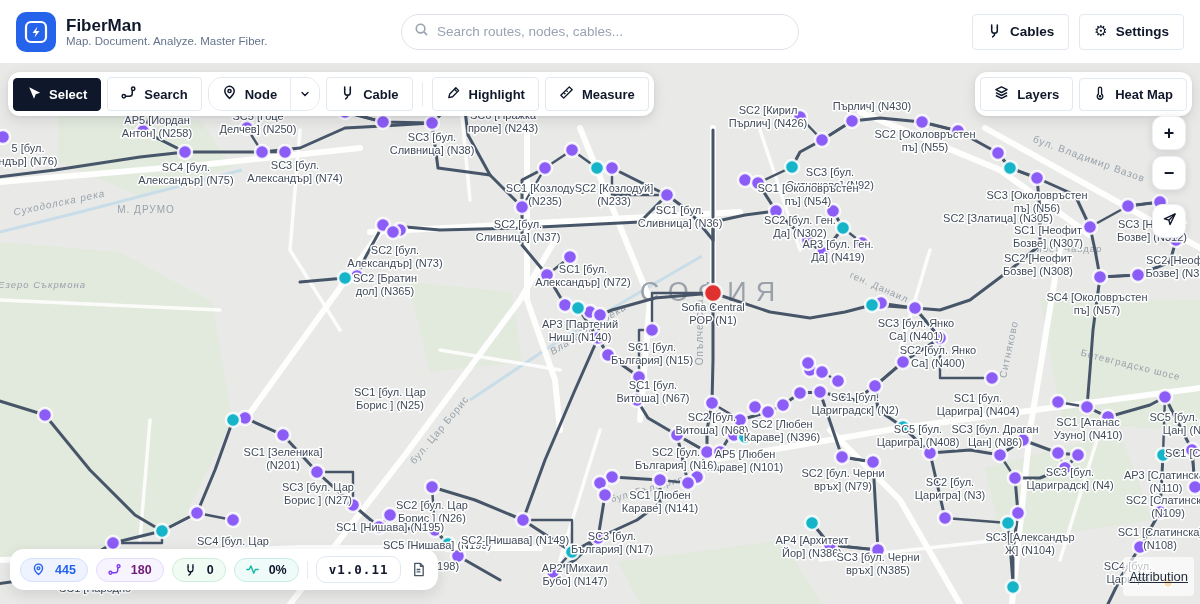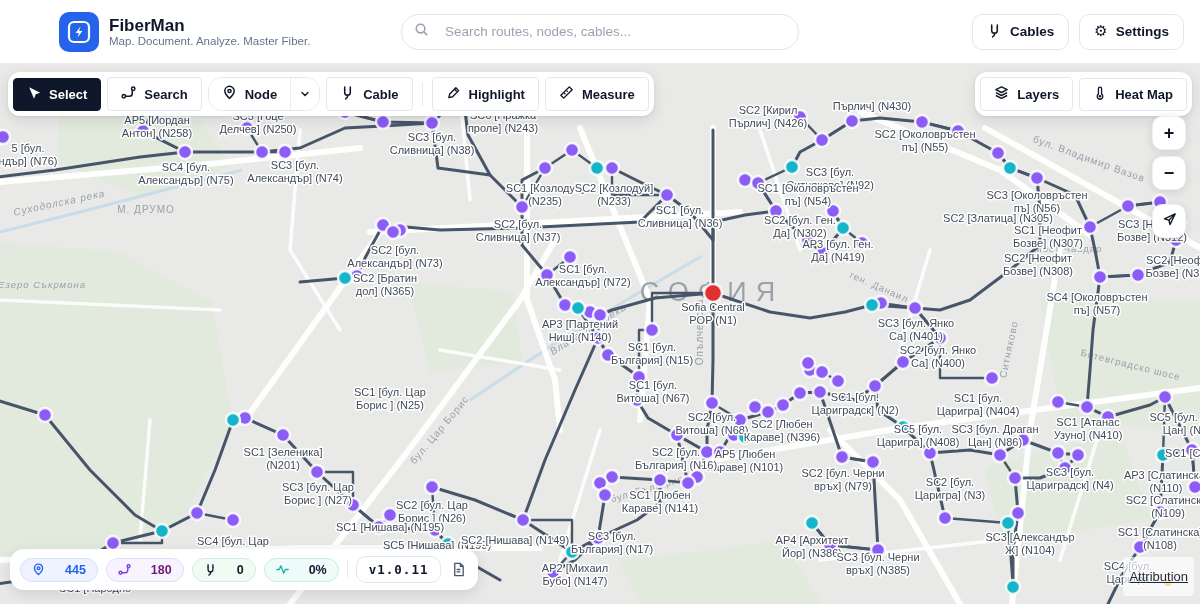--- a/index.html
+++ b/index.html
@@ -5,41 +5,41 @@
   * { box-sizing: border-box; margin: 0; padding: 0; }
   html,body { width:1200px; height:604px; overflow:hidden; }
   body { font-family:"Liberation Sans",sans-serif; background:#e9eae7; position:relative; }
 
   
   .header {
     position:absolute; top:0; left:0; right:0; height:64px; background:#fff;
     border-bottom:1px solid #e8eaee; display:flex; align-items:center;
     justify-content:space-between; padding:0 16px; z-index:30;
   }
-  .brand { display:flex; align-items:center; gap:10px;margin-left:43px; }
+  .brand { display:flex; align-items:center; gap:10px; }
   .logo {
     width:40px; height:40px; border-radius:10px; background:#2563eb;
     display:flex; align-items:center; justify-content:center; flex:0 0 auto;
   }
   .brand-text .title { font-size:17px; font-weight:700; color:#0f172a; line-height:1.15; }
   .brand-text .tagline { font-size:11.5px; color:#64748b; }
   .search {
     position:absolute; left:50%; top:50%; transform:translate(-50%,-50%);
     width:398px; height:36px; border:1px solid #dfe3ea; border-radius:18px;
-    background:#fff; display:flex; align-items:center; gap:16px; padding:0 12px;
+    background:#fff; display:flex; align-items:center; gap:8px; padding:0 12px;
   }
   .search input {
     border:none; outline:none; flex:1; font-size:13.5px; color:#0f172a;
     font-family:"Liberation Sans",sans-serif; background:transparent;
   }
   .search input::placeholder { color:#9aa3b2; }
   .header-actions { display:flex; gap:10px; }
   .hbtn {
     display:flex; align-items:center; gap:8px; background:#fff; cursor:pointer;
-    border:1px solid #e2e8f0; border-radius:10px; padding:8px 14px;
+    border:1px solid #e2e8f0; border-radius:4px; padding:8px 14px;
     font-size:13.5px; font-weight:600; color:#0f172a; font-family:inherit;
   }
   .gear-glyph { font-family:"DejaVu Sans",sans-serif; font-size:15px; line-height:1; }
 
   
   .map-wrap { position:absolute; top:64px; left:0; right:0; bottom:0; }
   #map-svg { position:absolute; inset:0; width:100%; height:100%; display:block;
              font-family:"Liberation Sans",sans-serif; }
 
   
@@ -71,21 +71,21 @@
   }
   .zbtn.nav { margin-top:8px; }
 
   
   .status-bar {
     position:absolute; left:10px; bottom:14px; display:flex; align-items:center; gap:8px;
     background:#fff; border-radius:14px; padding:7px 10px;
     box-shadow:0 4px 14px rgba(15,23,42,.12); z-index:20;
   }
   .pill {
-    display:flex; align-items:center; gap:20px; border-radius:999px; padding:4px 11px;
+    display:flex; align-items:center; gap:10px; border-radius:999px; padding:4px 11px;
     font-size:12.5px; font-weight:700;
   }
   .pill.nodes  { color:#2563eb; background:#eef3ff; border:1px solid #d4e0fd; }
   .pill.routes { color:#701a75; background:#f7f4ff; border:1px solid #e4dcfb; }
   .pill.cables { color:#0f172a; background:#f0fbf4; border:1px solid #cfeedd; }
   .pill.load   { color:#0f172a; background:#effbf9; border:1px solid #c8ece6; }
   .sb-divider { width:1px; height:18px; background:#e7eaef; }
   .version {
     font-family:"DejaVu Sans Mono",monospace; font-size:12.5px; font-weight:700;
     letter-spacing:1px; color:#0f172a; border:1px solid #e2e8f0; border-radius:10px;

